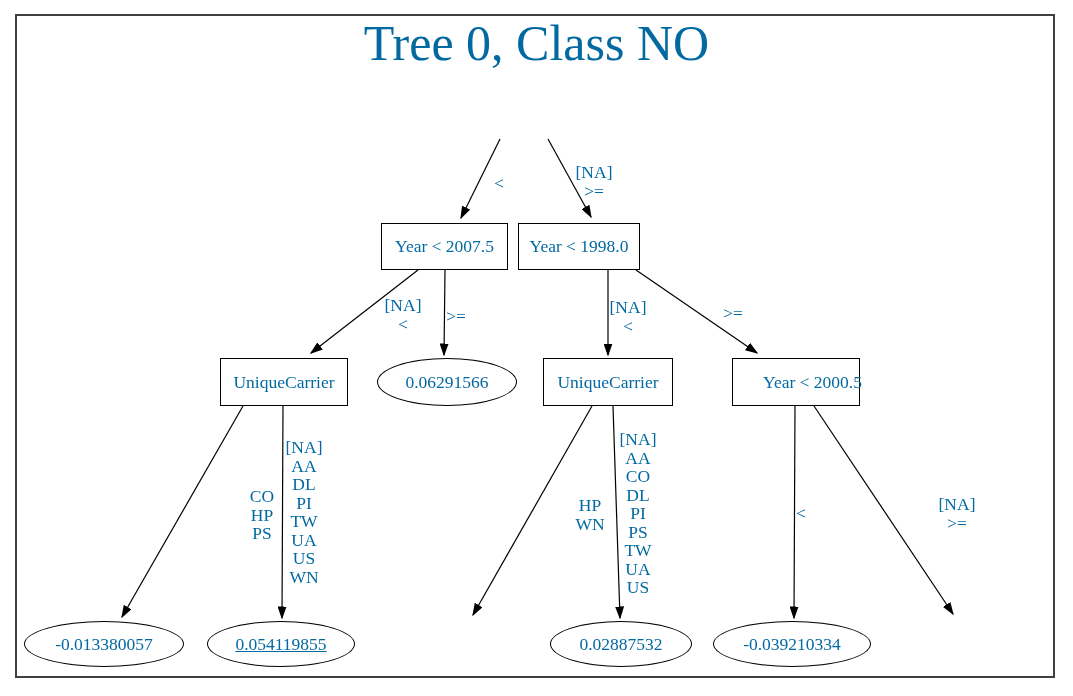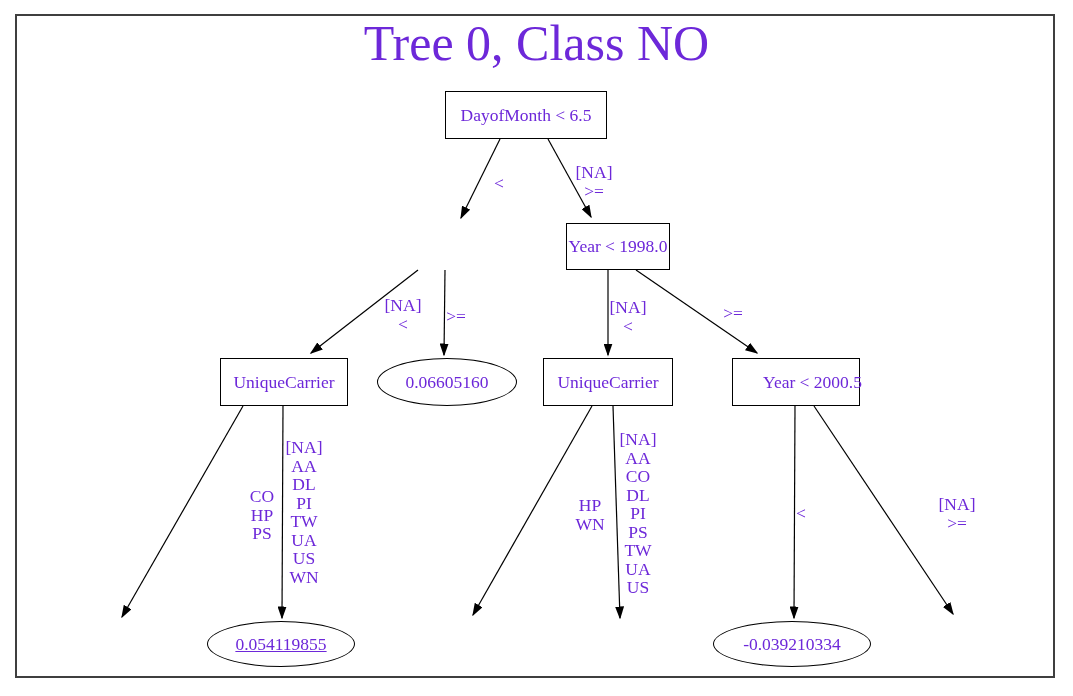--- a/index.html
+++ b/index.html
@@ -2,21 +2,21 @@
 <html><head>
 <meta charset="utf-8">
 <style>
   html, body { margin: 0; padding: 0; background: #fff; }
   .canvas {
     position: relative;
     width: 1073px;
     height: 696px;
     background: #ffffff;
     font-family: "Liberation Serif", "DejaVu Serif", serif;
-    color: #6d28d9;
+    color: #0369a1;
     overflow: hidden;
   }
   .frame {
     position: absolute;
     left: 15px; top: 14px;
     width: 1040px; height: 664px;
     border: 2px solid #3f3f3f;
     box-sizing: border-box;
   }
   .title {
@@ -112,22 +112,24 @@
 DL
 PI
 PS
 TW
 UA
 US</div>
   <div class="edge-label" style="left:801px; top:513px;">&lt;</div>
   <div class="edge-label" style="left:957px; top:513px;">[NA]
 &gt;=</div>
 
-  <div class="node rect" style="left:445px; top:91px; width:162px; height:48px;">DayofMonth &lt; 6.5</div>
-  <div class="node rect" style="left:566px; top:223px; width:104px; height:47px;">Year &lt; 1998.0</div>
+  <div class="node rect" style="left:381px; top:223px; width:127px; height:47px;">Year &lt; 2007.5</div>
+  <div class="node rect" style="left:518px; top:223px; width:122px; height:47px;">Year &lt; 1998.0</div>
   <div class="node rect" style="left:220px; top:358px; width:128px; height:48px;">UniqueCarrier</div>
-  <div class="node ellipse" style="left:377px; top:358px; width:140px; height:48px;">0.06605160</div>
+  <div class="node ellipse" style="left:377px; top:358px; width:140px; height:48px;">0.06291566</div>
   <div class="node rect" style="left:543px; top:358px; width:130px; height:48px;">UniqueCarrier</div>
   <div class="node rect" style="left:732px; top:358px; width:128px; height:48px;padding-left:33px;">Year &lt; 2000.5</div>
+  <div class="node ellipse" style="left:24px; top:621px; width:160px; height:46px;">-0.013380057</div>
   <div class="node ellipse" style="left:207px; top:621px; width:148px; height:46px;text-decoration:underline;">0.054119855</div>
+  <div class="node ellipse" style="left:550px; top:621px; width:142px; height:46px;">0.02887532</div>
   <div class="node ellipse" style="left:713px; top:621px; width:158px; height:46px;">-0.039210334</div>
 
 </div>
 
 </body></html>

